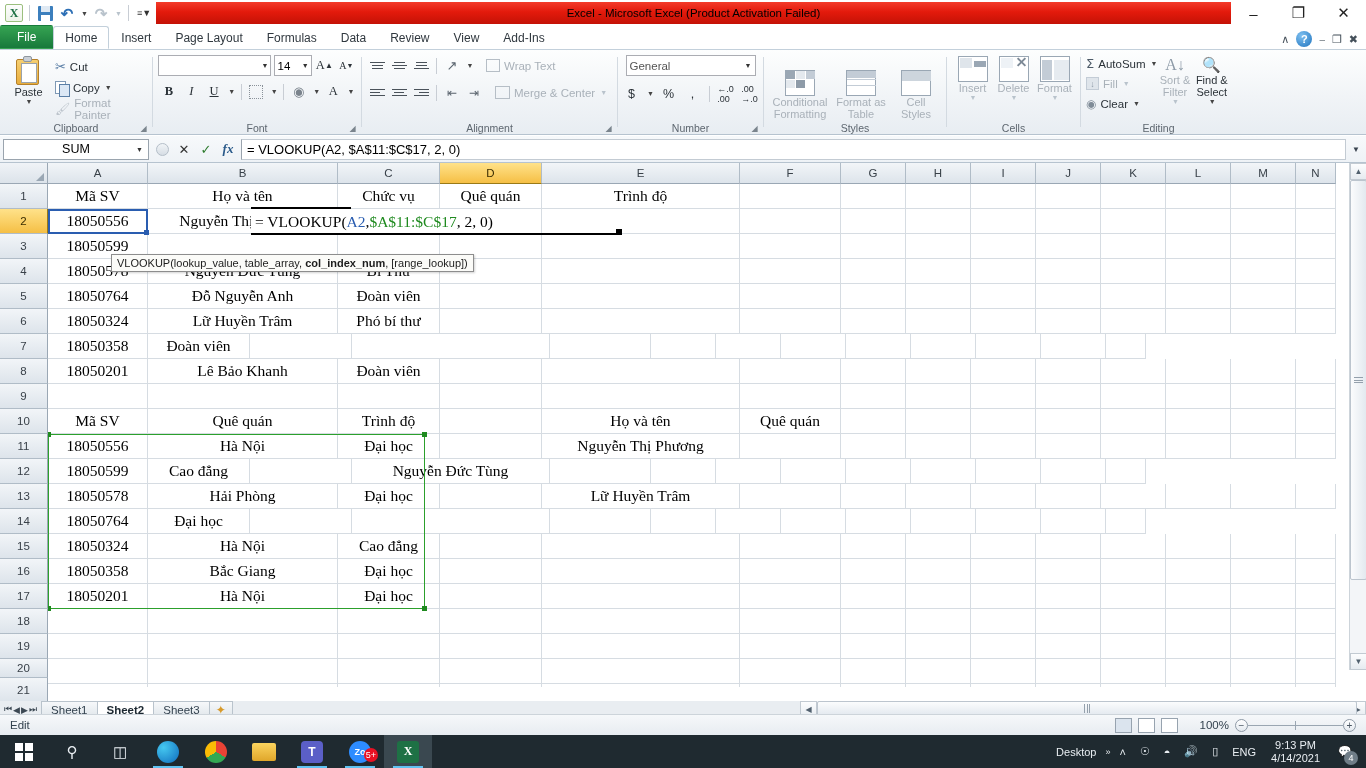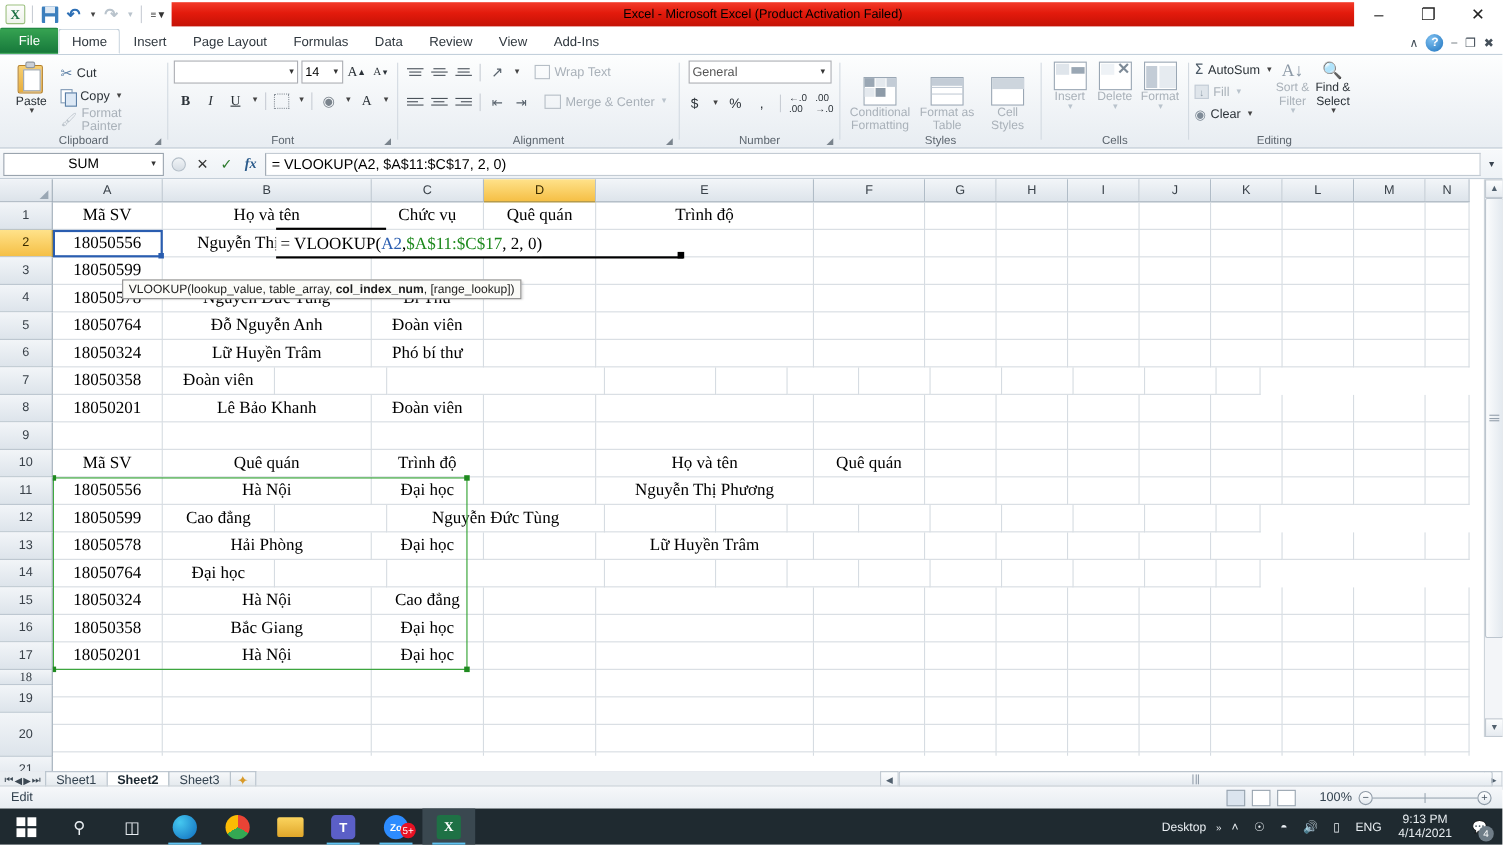--- a/index.html
+++ b/index.html
@@ -721,23 +721,23 @@
         <div class="rowhdr" style="height: 25px;">8</div>
         <div class="rowhdr" style="height: 25px;">9</div>
         <div class="rowhdr" style="height: 25px;">10</div>
         <div class="rowhdr" style="height: 25px;">11</div>
         <div class="rowhdr" style="height: 25px;">12</div>
         <div class="rowhdr" style="height: 25px;">13</div>
         <div class="rowhdr" style="height: 25px;">14</div>
         <div class="rowhdr" style="height: 25px;">15</div>
         <div class="rowhdr" style="height: 25px;">16</div>
         <div class="rowhdr" style="height: 25px;">17</div>
-        <div class="rowhdr" style="height: 14px; font-family: Liberation Serif, serif;">18</div>
+        <div class="rowhdr" style="height: 25px;">18</div>
         <div class="rowhdr" style="height: 25px;">19</div>
-        <div class="rowhdr" style="height: 40px;">20</div>
+        <div class="rowhdr" style="height: 19px;">20</div>
         <div class="rowhdr" style="height: 25px;">21</div>
       </div>
     <div class="cells">
       <div id="cellrows">
           <div class="cellrow">
             <div class="cell ctr" style="width: 100px;">Mã SV</div>
             <div class="cell ctr" style="width: 190px;">Họ và tên</div>
             <div class="cell ctr" style="width: 102px;">Chức vụ</div>
             <div class="cell ctr" style="width: 102px;">Quê quán</div>
             <div class="cell ctr" style="width: 198px;">Trình độ</div>

